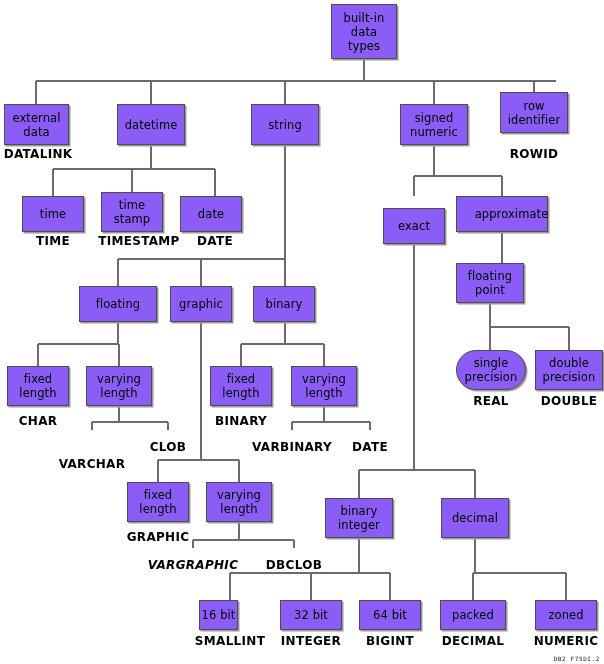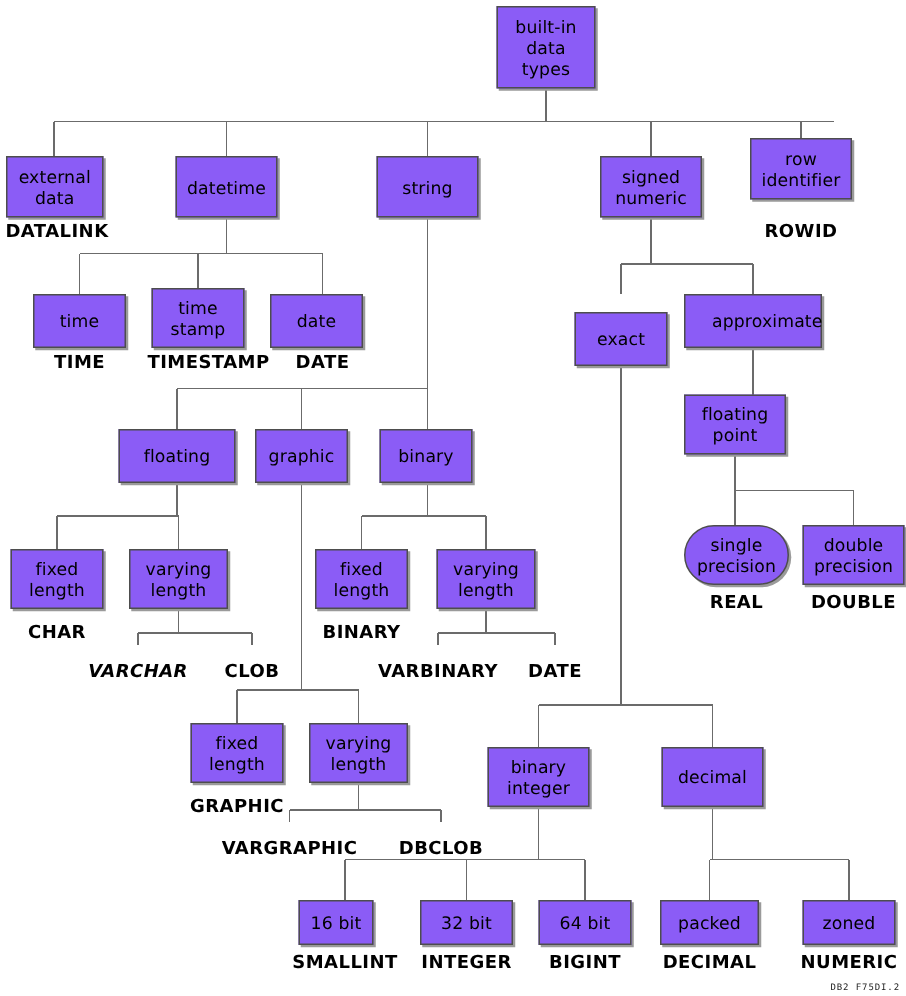--- a/index.html
+++ b/index.html
@@ -168,42 +168,42 @@
 precision</div>
       <div class="node" style="left: 535px; top: 350px; width: 68px; height: 40px;">double
 precision</div>
       <div class="node" style="left: 127px; top: 482px; width: 62px; height: 40px;">fixed
 length</div>
       <div class="node" style="left: 206px; top: 482px; width: 66px; height: 40px;">varying
 length</div>
       <div class="node" style="left: 325px; top: 498px; width: 68px; height: 40px;">binary
 integer</div>
       <div class="node" style="left: 441px; top: 498px; width: 68px; height: 40px;">decimal</div>
-      <div class="node" style="left: 199px; top: 600px; width: 50px; height: 30px;">16 bit</div>
+      <div class="node" style="left: 199px; top: 600px; width: 39px; height: 30px;">16 bit</div>
       <div class="node" style="left: 280px; top: 600px; width: 62px; height: 30px;">32 bit</div>
       <div class="node" style="left: 359px; top: 600px; width: 62px; height: 30px;">64 bit</div>
       <div class="node" style="left: 440px; top: 600px; width: 66px; height: 30px;">packed</div>
       <div class="node" style="left: 535px; top: 600px; width: 62px; height: 30px;">zoned</div>
     </div>
   <div id="labels-layer">
       <div class="sqlname" style="left: 38px; top: 147px; transform: translateX(-50%);">DATALINK</div>
       <div class="sqlname" style="left: 534px; top: 147px; transform: translateX(-50%);">ROWID</div>
       <div class="sqlname" style="left: 53px; top: 234px; transform: translateX(-50%);">TIME</div>
       <div class="sqlname" style="left: 139px; top: 234px; transform: translateX(-50%);">TIMESTAMP</div>
       <div class="sqlname" style="left: 215px; top: 234px; transform: translateX(-50%);">DATE</div>
       <div class="sqlname" style="left: 38px; top: 414px; transform: translateX(-50%);">CHAR</div>
       <div class="sqlname" style="left: 241px; top: 414px; transform: translateX(-50%);">BINARY</div>
       <div class="sqlname" style="left: 491px; top: 394px; transform: translateX(-50%);">REAL</div>
       <div class="sqlname" style="left: 569px; top: 394px; transform: translateX(-50%);">DOUBLE</div>
-      <div class="sqlname" style="left: 92px; top: 440px; transform: translateX(-50%); font-style: italic;">VARCHAR</div>
+      <div class="sqlname" style="left: 92px; top: 457px; transform: translateX(-50%);">VARCHAR</div>
       <div class="sqlname" style="left: 168px; top: 440px; transform: translateX(-50%);">CLOB</div>
       <div class="sqlname" style="left: 292px; top: 440px; transform: translateX(-50%);">VARBINARY</div>
       <div class="sqlname" style="left: 370px; top: 440px; transform: translateX(-50%);">DATE</div>
       <div class="sqlname" style="left: 158px; top: 530px; transform: translateX(-50%);">GRAPHIC</div>
-      <div class="sqlname" style="left: 193px; top: 558px; transform: translateX(-50%);">VARGRAPHIC</div>
+      <div class="sqlname" style="left: 193px; top: 558px; transform: translateX(-50%); font-style: italic;">VARGRAPHIC</div>
       <div class="sqlname" style="left: 294px; top: 558px; transform: translateX(-50%);">DBCLOB</div>
       <div class="sqlname" style="left: 230px; top: 634px; transform: translateX(-50%);">SMALLINT</div>
       <div class="sqlname" style="left: 311px; top: 634px; transform: translateX(-50%);">INTEGER</div>
       <div class="sqlname" style="left: 390px; top: 634px; transform: translateX(-50%);">BIGINT</div>
       <div class="sqlname" style="left: 473px; top: 634px; transform: translateX(-50%);">DECIMAL</div>
       <div class="sqlname" style="left: 566px; top: 634px; transform: translateX(-50%);">NUMERIC</div>
     </div>
 
   <div id="figure-id">DB2 F75DI.2</div>
 </div>

